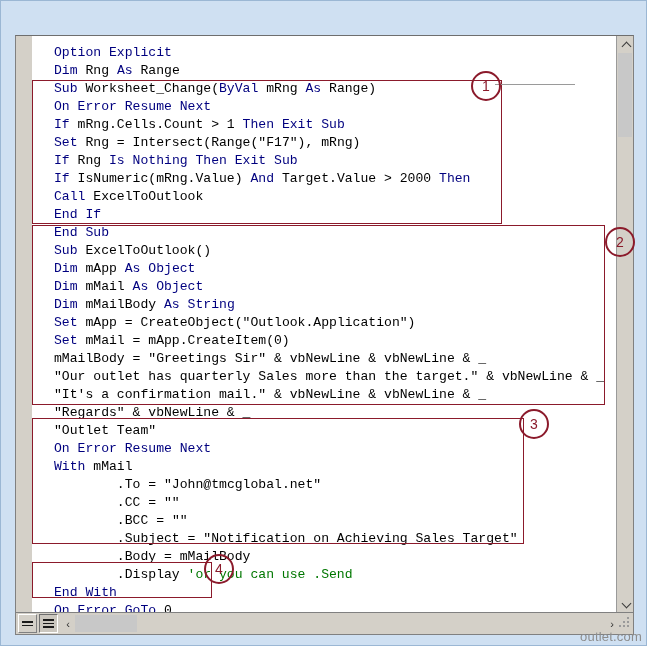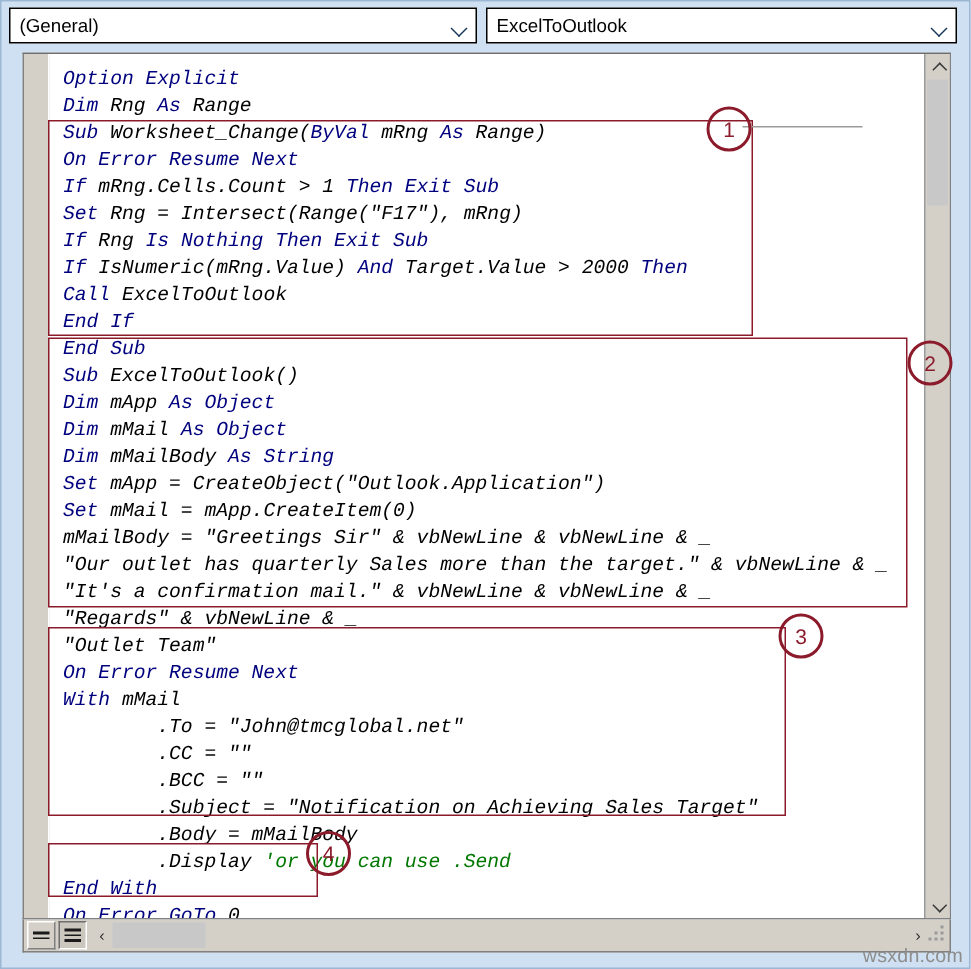--- a/index.html
+++ b/index.html
@@ -65,27 +65,26 @@
     background:#d4d0c8;
     border-right:1px solid #ffffff;
     box-sizing:border-box;
   }
   .codearea{
     position:absolute;left:18px;top:0;right:17px;bottom:0;
     background:#ffffff;
     overflow:hidden;
   }
   .code{
-    position:absolute;left:8px;top:8px;
+    position:absolute;left:20px;top:8px;
     font-family:"Liberation Mono","DejaVu Sans Mono",monospace;
     font-size:13.1px;
     line-height:18px;
     white-space:pre;
     letter-spacing:0px;
-    font-style:italic;
   }
   .ln{height:18px;}
   .kw{color:#00007f;}
   .id{color:#000000;text-align:center;}
   .str{color:#000000;}
   .cm{color:#007700;}
   
   .vscroll{
     position:absolute;right:0;top:0;width:17px;height:100%;
     background:#d4d0c8;
@@ -196,34 +195,20 @@
     font-family:"Liberation Sans", sans-serif;
     font-size:13px;
     letter-spacing:0.2px;
   }
 </style>
 </head>
 <body>
 
 <div class="window">
 
-  <div class="topbar">
-    <div class="combo combo-left">
-      <span class="txt">(General)</span>
-      <span class="arrowbox">
-          <span class="chev"></span>
-        </span>
-    </div>
-    <div class="combo combo-right">
-      <span class="txt">ExcelToOutlook</span>
-      <span class="arrowbox">
-          <span class="chev"></span>
-        </span>
-    </div>
-  </div>
 
   <div class="codepane">
     <div class="gutter"></div>
     <div class="codearea">
       <div class="code" id="code-root"><div class="ln"><span class="kw">Option Explicit</span></div><div class="ln"><span class="kw">Dim</span><span class="id"> Rng </span><span class="kw">As</span><span class="id"> Range</span></div><div class="ln"><span class="kw">Sub</span><span class="id"> Worksheet_Change(</span><span class="kw">ByVal</span><span class="id"> mRng </span><span class="kw">As</span><span class="id"> Range)</span></div><div class="ln"><span class="kw">On Error Resume Next</span></div><div class="ln"><span class="kw">If</span><span class="id"> mRng.Cells.Count &gt; 1 </span><span class="kw">Then Exit Sub</span></div><div class="ln"><span class="kw">Set</span><span class="id"> Rng = Intersect(Range(</span><span class="str">"F17"</span><span class="id">), mRng)</span></div><div class="ln"><span class="kw">If</span><span class="id"> Rng </span><span class="kw">Is Nothing Then Exit Sub</span></div><div class="ln"><span class="kw">If</span><span class="id"> IsNumeric(mRng.Value) </span><span class="kw">And</span><span class="id"> Target.Value &gt; 2000 </span><span class="kw">Then</span></div><div class="ln"><span class="kw">Call</span><span class="id"> ExcelToOutlook</span></div><div class="ln"><span class="kw">End If</span></div><div class="ln"><span class="kw">End Sub</span></div><div class="ln"><span class="kw">Sub</span><span class="id"> ExcelToOutlook()</span></div><div class="ln"><span class="kw">Dim</span><span class="id"> mApp </span><span class="kw">As Object</span></div><div class="ln"><span class="kw">Dim</span><span class="id"> mMail </span><span class="kw">As Object</span></div><div class="ln"><span class="kw">Dim</span><span class="id"> mMailBody </span><span class="kw">As String</span></div><div class="ln"><span class="kw">Set</span><span class="id"> mApp = CreateObject(</span><span class="str">"Outlook.Application"</span><span class="id">)</span></div><div class="ln"><span class="kw">Set</span><span class="id"> mMail = mApp.CreateItem(0)</span></div><div class="ln"><span class="id">mMailBody = </span><span class="str">"Greetings Sir"</span><span class="id"> &amp; vbNewLine &amp; vbNewLine &amp; _</span></div><div class="ln"><span class="str">"Our outlet has quarterly Sales more than the target."</span><span class="id"> &amp; vbNewLine &amp; _</span></div><div class="ln"><span class="str">"It's a confirmation mail."</span><span class="id"> &amp; vbNewLine &amp; vbNewLine &amp; _</span></div><div class="ln"><span class="str">"Regards"</span><span class="id"> &amp; vbNewLine &amp; _</span></div><div class="ln"><span class="str">"Outlet Team"</span></div><div class="ln"><span class="kw">On Error Resume Next</span></div><div class="ln"><span class="kw">With</span><span class="id"> mMail</span></div><div class="ln"><span class="id">        .To = </span><span class="str">"John@tmcglobal.net"</span></div><div class="ln"><span class="id">        .CC = </span><span class="str">""</span></div><div class="ln"><span class="id">        .BCC = </span><span class="str">""</span></div><div class="ln"><span class="id">        .Subject = </span><span class="str">"Notification on Achieving Sales Target"</span></div><div class="ln"><span class="id">        .Body = mMailBody</span></div><div class="ln"><span class="id">        .Display </span><span class="cm">'or you can use .Send</span></div><div class="ln"><span class="kw">End With</span></div><div class="ln"><span class="kw">On Error GoTo</span><span class="id"> 0</span></div></div>
     </div>
     <div class="vscroll">
       <div class="sbtn up">
           <span class="caret"></span>
         </div>
@@ -274,14 +259,14 @@
   <div class="annbox" style="left:31px;top:417px;width:492px;height:126px;"></div>
   <div class="marker" style="left:518px;top:408px;">
     <span>3</span>
   </div>
 
   <div class="annbox" style="left:31px;top:561px;width:180px;height:36px;"></div>
   <div class="marker" style="left:203px;top:553px;">
     <span>4</span>
   </div>
 
-  <div class="watermark">wsxdn.com</div>
+  <div class="watermark">outlet.com</div>
 </div>
 
 </body></html>

